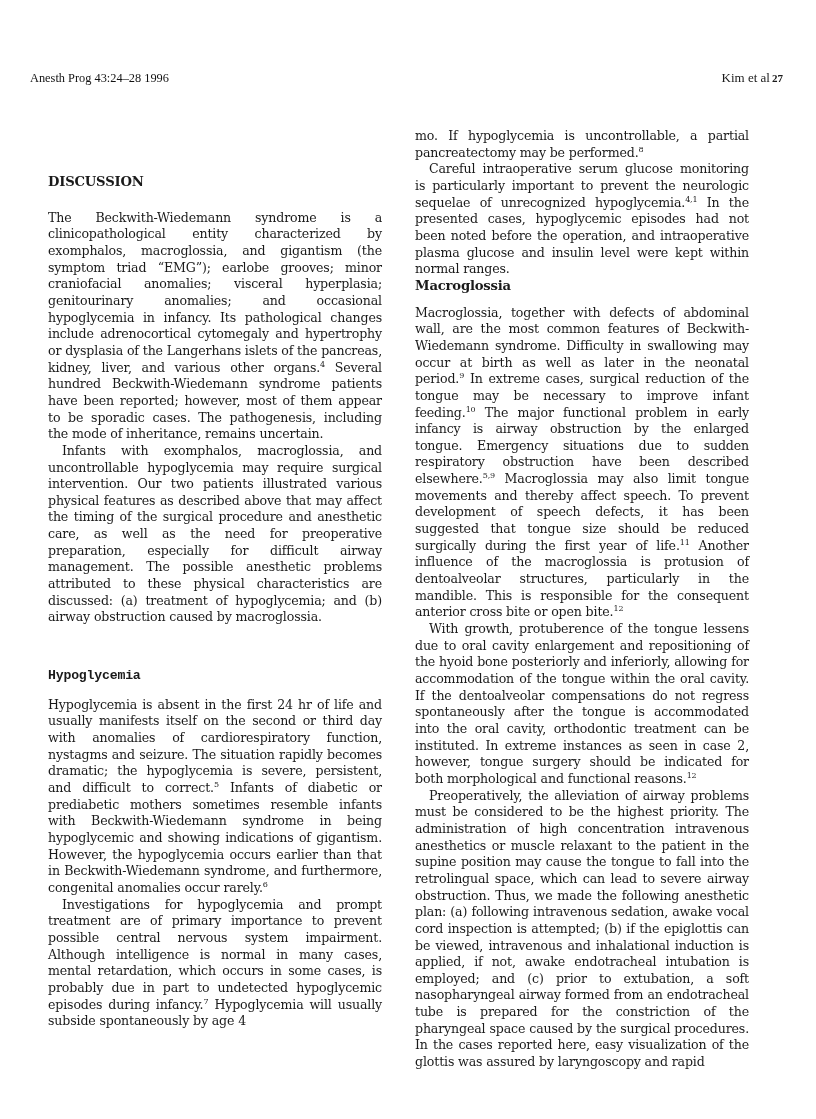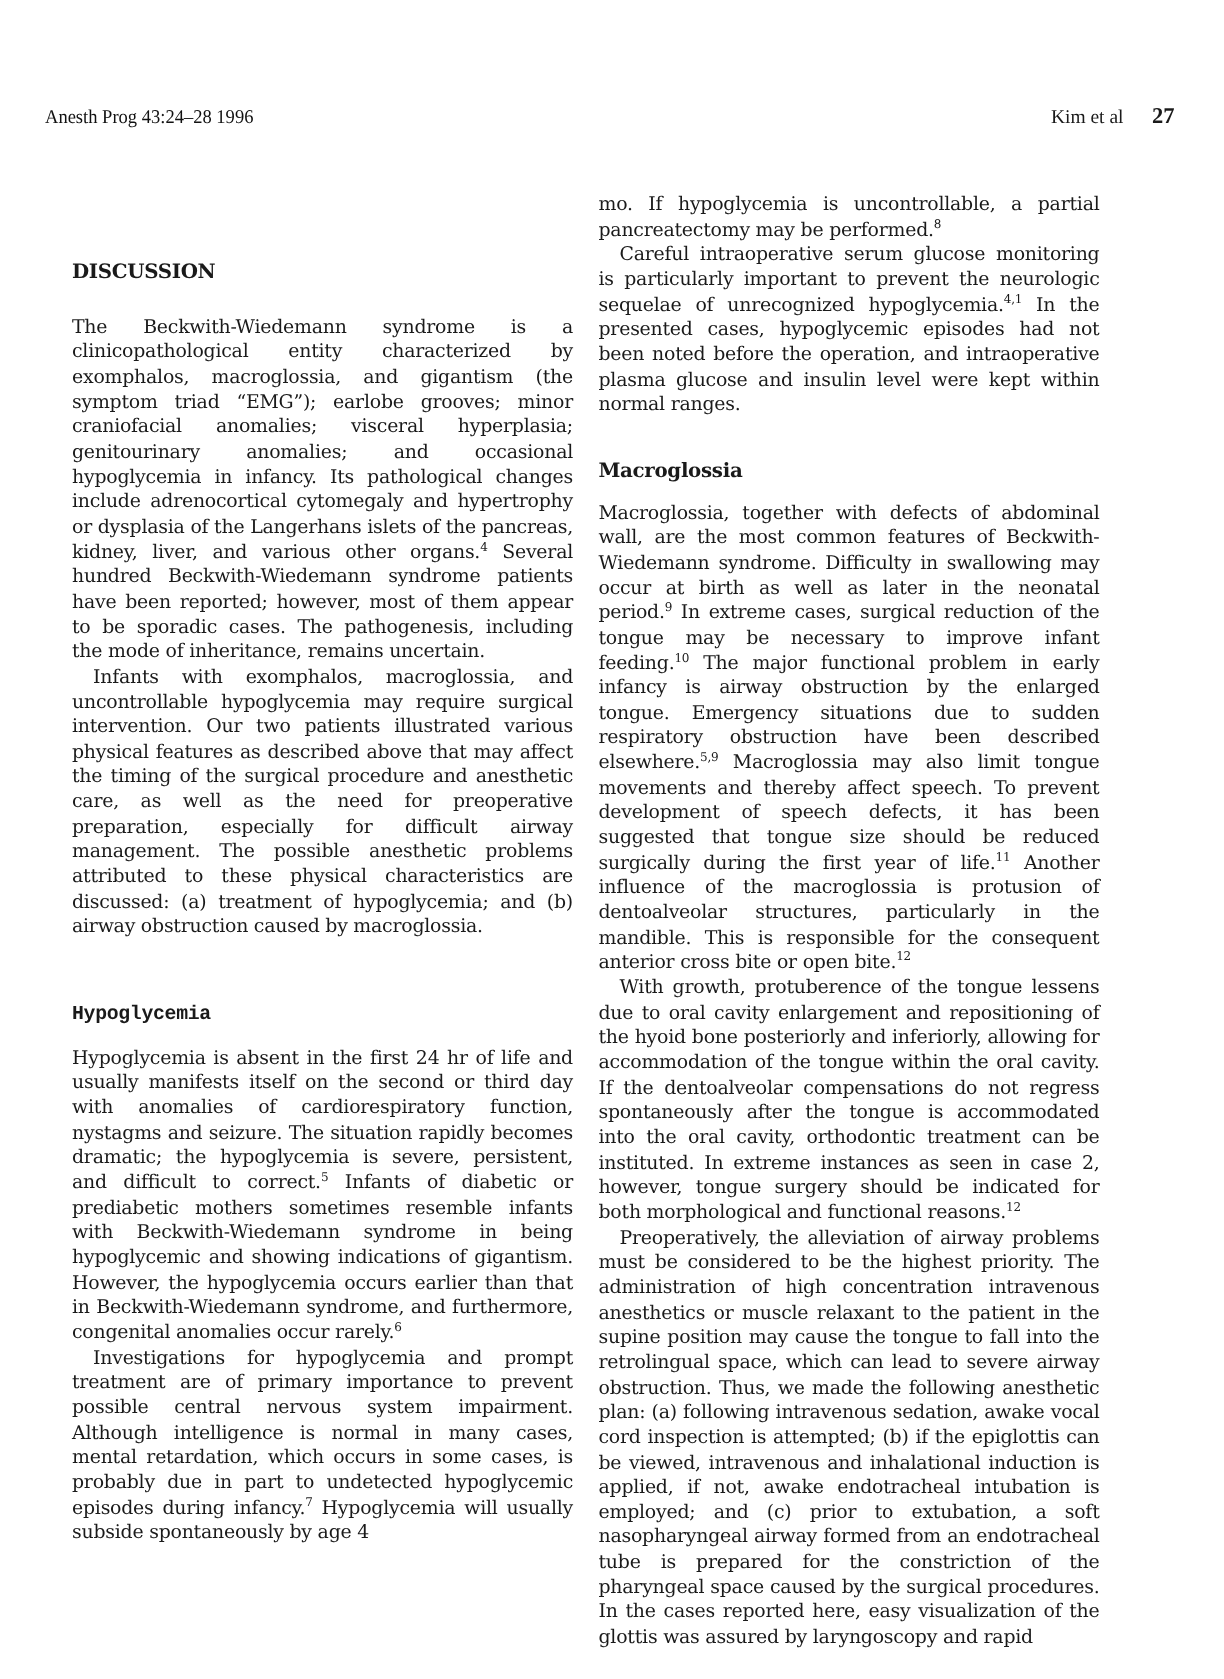--- a/index.html
+++ b/index.html
@@ -7,38 +7,38 @@
     width: 816px; height: 1119px; position: relative; overflow: hidden;
     font-family: "DejaVu Serif", "Liberation Serif", serif;
     color: #1a1a1a;
   }
   .header-left {
     position: absolute; left: 30px; top: 70px;
     font-family: "Liberation Serif", serif; font-size: 13px; color: #111;
     transform: scaleX(0.95); transform-origin: left;
   }
   .header-right-wrap { position: absolute; left: 426px; top: 70px; width: 357px; text-align: right; font-family: "Liberation Serif", serif; font-size: 13px; }
-  .page-num { font-weight: bold; font-size: 15px; margin-left: 19px; }
+  .page-num { font-weight: bold; font-size: 11px; margin-left: 2px; }
   .col {
     position: absolute; top: 128px; width: 334px;
     font-size: 12.6px; line-height: 16.65px;
     text-align: justify; hyphens: manual;
     letter-spacing: -0.15px;
   }
   .col.left { left: 48px; }
-  .col.right { left: 399px; }
+  .col.right { left: 415px; }
   p { margin: 0; }
   p.indent { text-indent: 14px; }
   h2 {
     font-family: "DejaVu Serif", serif; font-weight: bold;
     font-size: 13.2px; margin: 0; letter-spacing: -0.2px;
   }
   .sec-discussion { margin-top: 46px; margin-bottom: 19px; }
   .sec-hypo { margin-top: 42px; margin-bottom: 12px; font-family: Liberation Mono, monospace; }
-  .sec-macro { margin-top: 29px; margin-bottom: 10px; }
+  .sec-macro { margin-bottom: 10px; }
   sup { font-size: 8px; line-height: 0; vertical-align: 5px; }
 </style>
 </head>
 <body>
 
 <div class="header-left">Anesth Prog 43:24–28 1996</div>
 <div class="header-right-wrap">
   <span>Kim et al</span><span class="page-num">27</span>
 </div>
 

